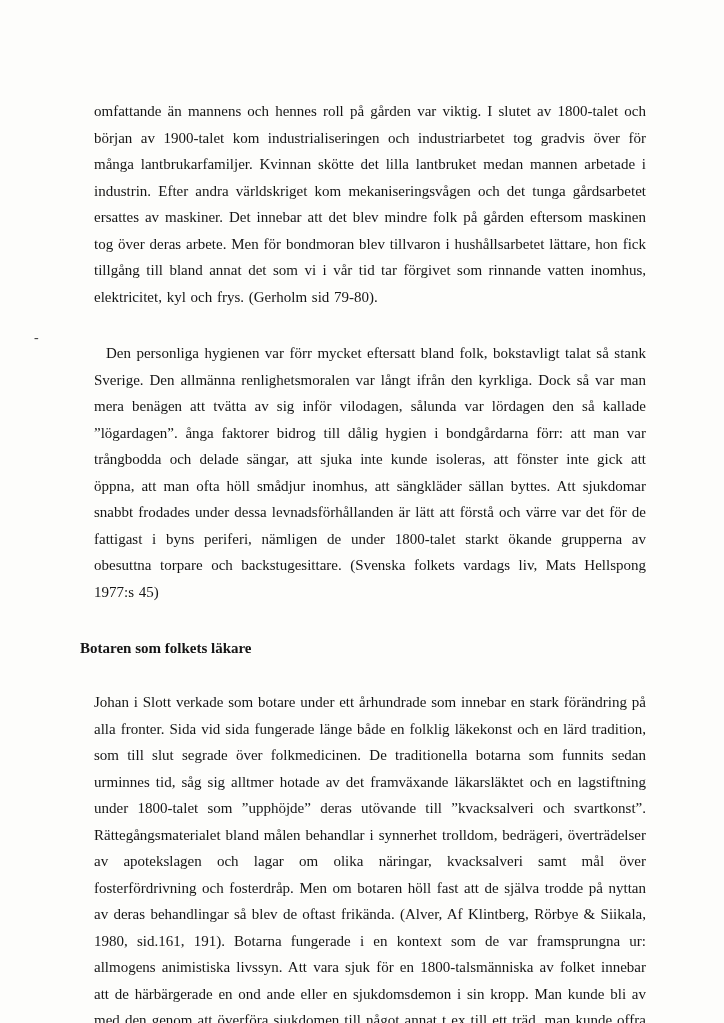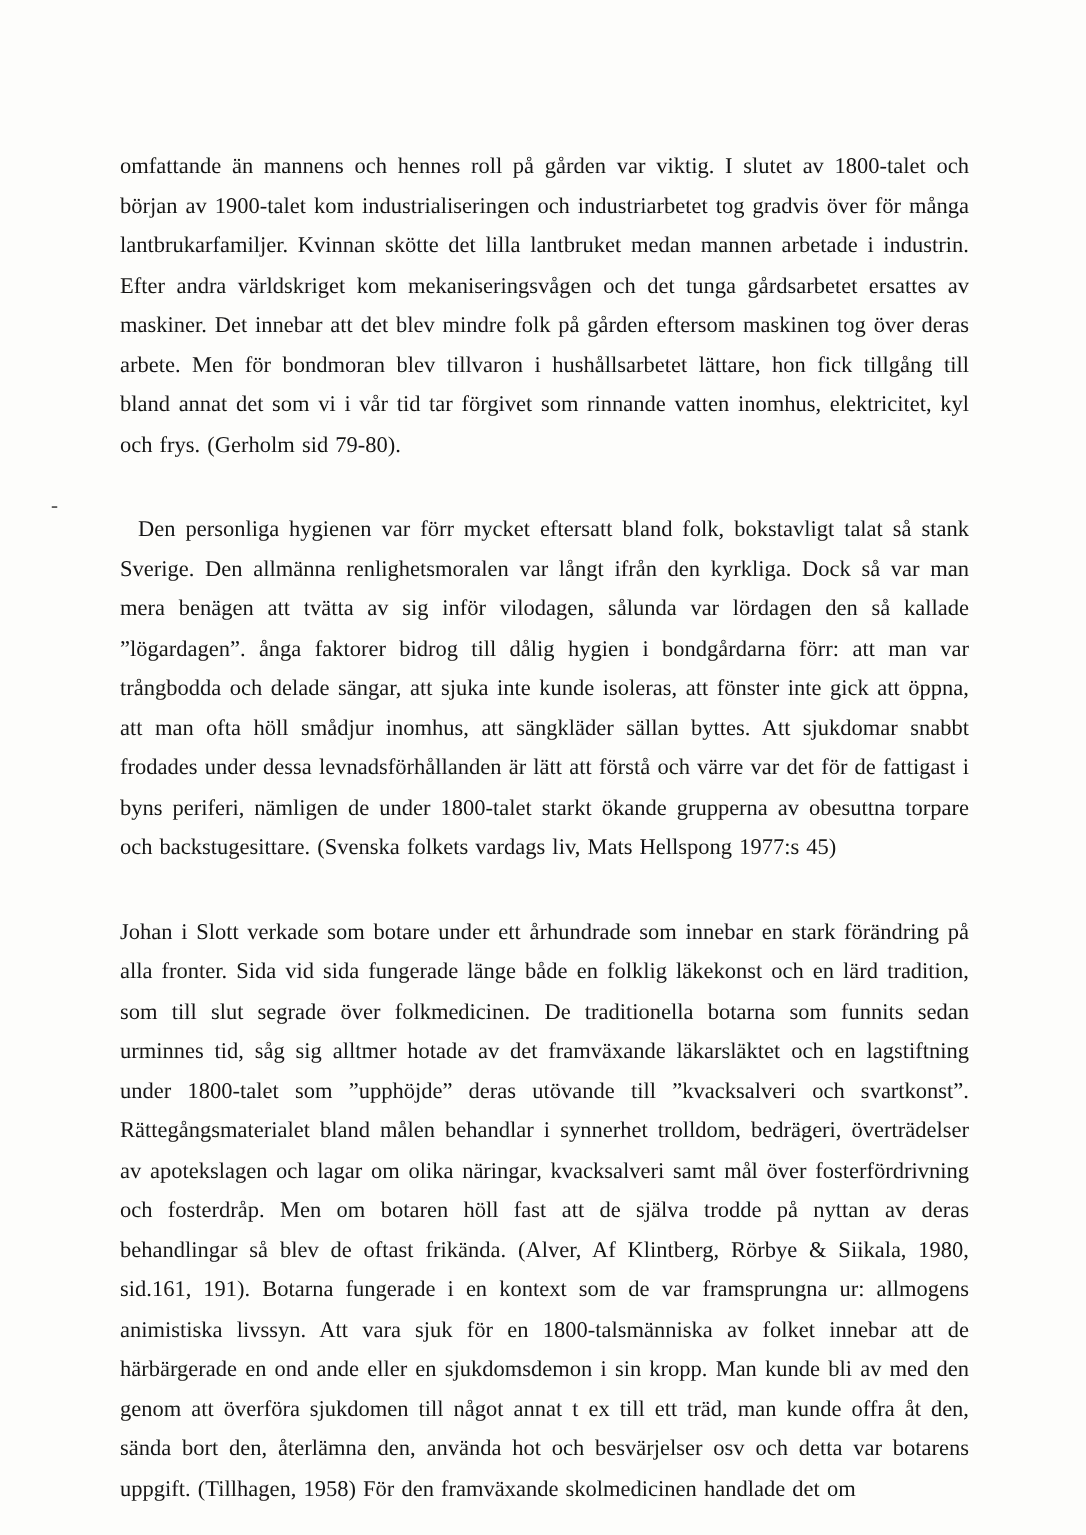--- a/index.html
+++ b/index.html
@@ -15,21 +15,21 @@
     box-sizing: border-box;
     padding: 98px 78px 0 80px;
     font-family: "Liberation Serif", "DejaVu Serif", serif;
     color: #151515;
     overflow: hidden;
   }
   .body-par {
     font-size: 15px;
     line-height: 26.5px;
     text-align: justify;
-    margin: 0 0 30px 0;
+    margin: 0 0 30px 14px;
     word-spacing: 1px;
   }
   .body-par.first-indent {
     text-indent: 12px;
   }
   .section-heading {
     font-size: 15px;
     font-weight: bold;
     line-height: 26px;
     margin: 10px 0 28px 0;
@@ -46,16 +46,17 @@
 <body>
 
 <div class="page">
 
   <span class="margin-mark">-</span>
 
   <p class="body-par">omfattande än mannens och hennes roll på gården var viktig. I slutet av 1800-talet och början av 1900-talet kom industrialiseringen och industriarbetet tog gradvis över för många lantbrukarfamiljer. Kvinnan skötte det lilla lantbruket medan mannen arbetade i industrin. Efter andra världskriget kom mekaniseringsvågen och det tunga gårdsarbetet ersattes av maskiner. Det innebar att det blev mindre folk på gården eftersom maskinen tog över deras arbete. Men för bondmoran blev tillvaron i hushållsarbetet lättare, hon fick tillgång till bland annat det som vi i vår tid tar förgivet som rinnande vatten inomhus, elektricitet, kyl och frys. (Gerholm sid 79-80).</p>
 
   <p class="body-par first-indent">Den personliga hygienen var förr mycket eftersatt bland folk, bokstavligt talat så stank Sverige. Den allmänna renlighetsmoralen var långt ifrån den kyrkliga. Dock så var man mera benägen att tvätta av sig inför vilodagen, sålunda var lördagen den så kallade ”lögardagen”. ånga faktorer bidrog till dålig hygien i bondgårdarna förr: att man var trångbodda och delade sängar, att sjuka inte kunde isoleras, att fönster inte gick att öppna, att man ofta höll smådjur inomhus, att sängkläder sällan byttes. Att sjukdomar snabbt frodades under dessa levnadsförhållanden är lätt att förstå och värre var det för de fattigast i byns periferi, nämligen de under 1800-talet starkt ökande grupperna av obesuttna torpare och backstugesittare. (Svenska folkets vardags liv, Mats Hellspong 1977:s 45)</p>
 
+  <h2 class="section-heading">Botaren som folkets läkare</h2>
 
   <p class="body-par">Johan i Slott verkade som botare under ett århundrade som innebar en stark förändring på alla fronter. Sida vid sida fungerade länge både en folklig läkekonst och en lärd tradition, som till slut segrade över folkmedicinen. De traditionella botarna som funnits sedan urminnes tid, såg sig alltmer hotade av det framväxande läkarsläktet och en lagstiftning under 1800-talet som ”upphöjde” deras utövande till ”kvacksalveri och svartkonst”. Rättegångsmaterialet bland målen behandlar i synnerhet trolldom, bedrägeri, överträdelser av apotekslagen och lagar om olika näringar, kvacksalveri samt mål över fosterfördrivning och fosterdråp. Men om botaren höll fast att de själva trodde på nyttan av deras behandlingar så blev de oftast frikända. (Alver, Af Klintberg, Rörbye &amp; Siikala, 1980, sid.161, 191). Botarna fungerade i en kontext som de var framsprungna ur: allmogens animistiska livssyn. Att vara sjuk för en 1800-talsmänniska av folket innebar att de härbärgerade en ond ande eller en sjukdomsdemon i sin kropp. Man kunde bli av med den genom att överföra sjukdomen till något annat t ex till ett träd, man kunde offra åt den, sända bort den, återlämna den, använda hot och besvärjelser osv och detta var botarens uppgift. (Tillhagen, 1958) För den framväxande skolmedicinen handlade det om</p>
 
 </div>
 
 </body></html>

